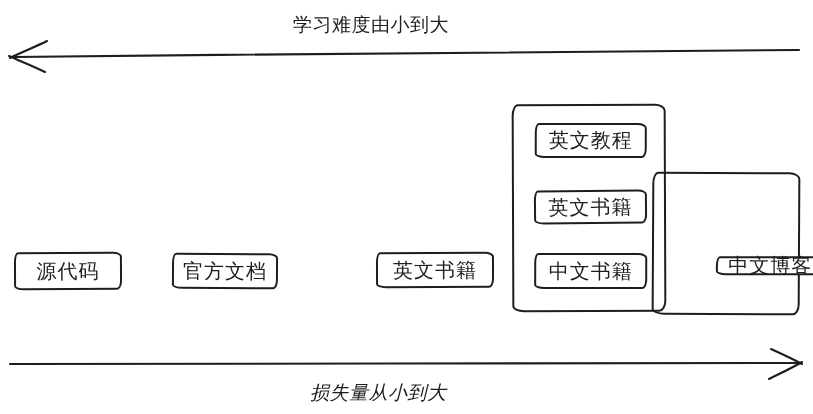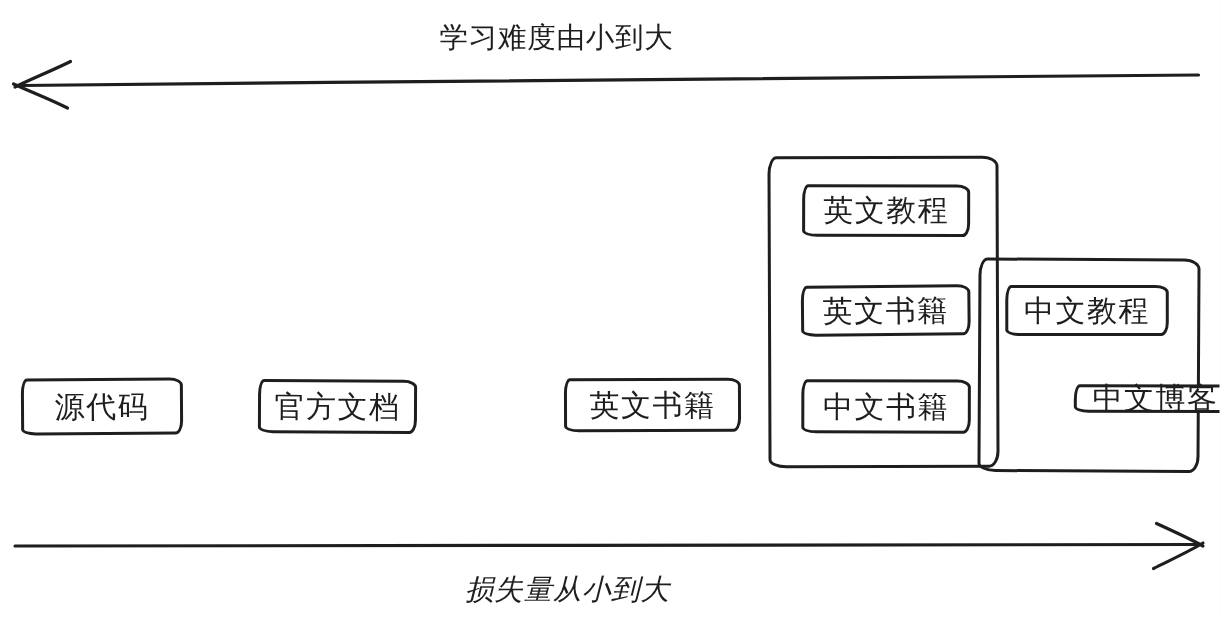--- a/index.html
+++ b/index.html
@@ -60,21 +60,18 @@
     </div>
     <div class="node r1" style="left:20px; top:84px; width:113px; height:34px;">
       <span>英文书籍</span>
     </div>
     <div class="node r2" style="left:20px; top:147px; width:113px; height:36px;">
       <span>中文书籍</span>
     </div>
   </div>
 
   <div class="group r2" style="left:652px; top:172px; width:148px; height:143px;">
-    <div class="node r1" style="left:16px; top:16px; width:109px; height:34px;">
-      <span>中文教程</span>
-    </div>
     <div class="node r3" style="left:16px; top:82px; width:109px; height:19px;">
       <span>中文博客</span>
     </div>
   </div>
 
 </div>
 
 </body></html>

